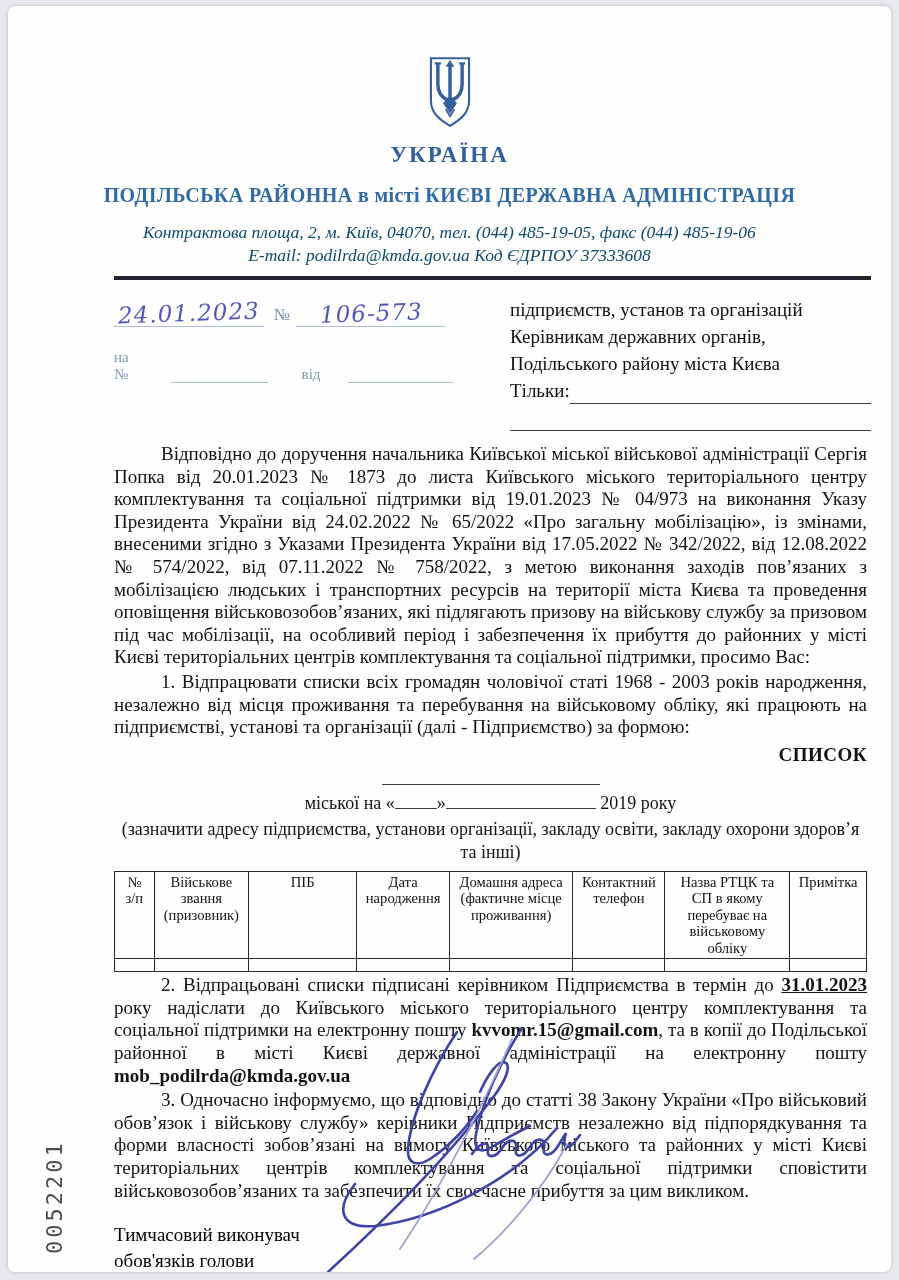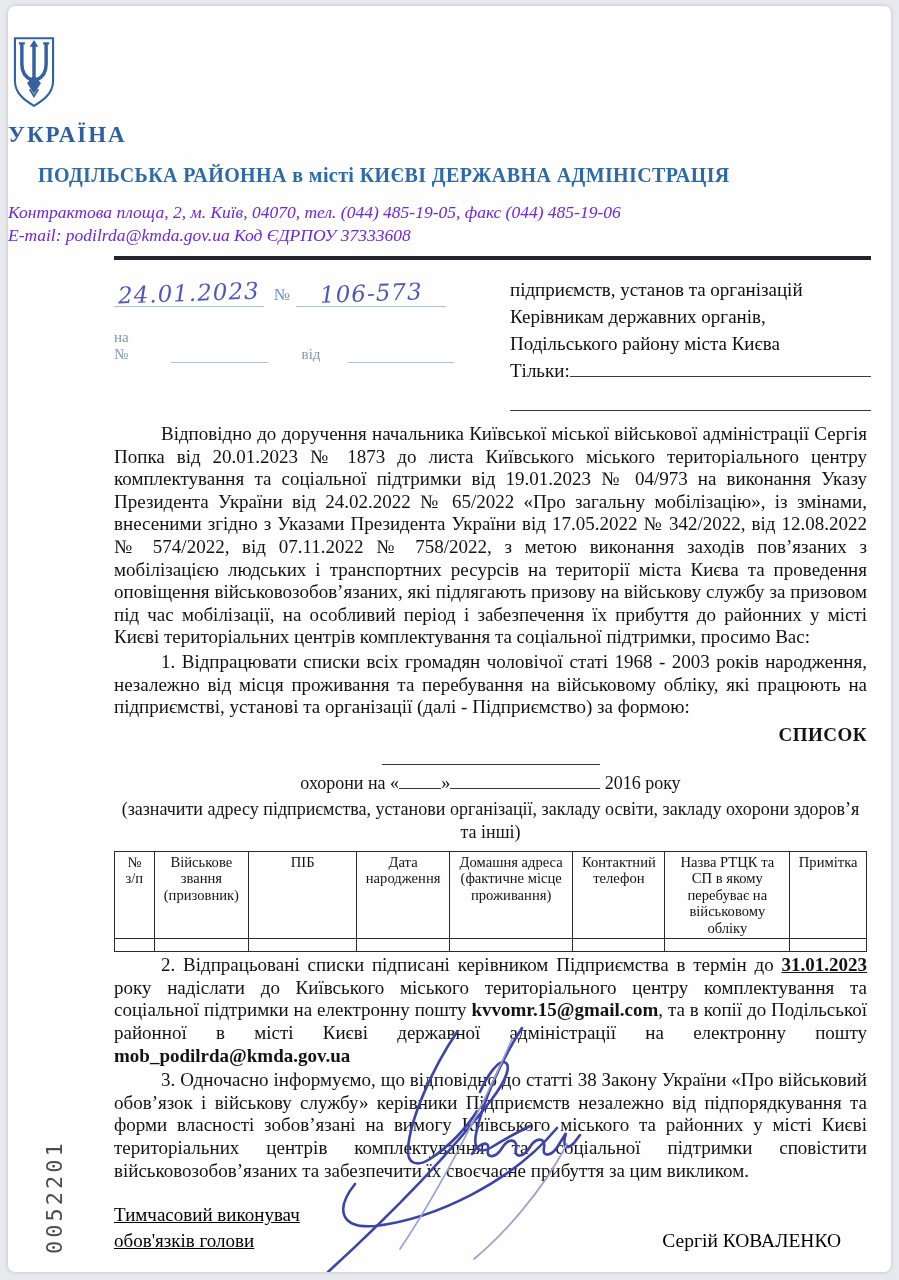--- a/index.html
+++ b/index.html
@@ -10,68 +10,68 @@
     position:relative;
     overflow:hidden;
   }
   .page {
     position:absolute; left:8px; top:6px; width:883px; height:1266px;
     background:#fefefe; border-radius:7px;
     box-shadow:0 0 4px rgba(0,0,0,.18);
     overflow:hidden;
   }
   
-  .hdr { text-align:left; padding-top:22px; }
+  .hdr { text-align:center; padding-top:42px; }
   .emblem { display:inline-block; }
   .country {
     margin-top:2px; font-size:23px; font-weight:bold; letter-spacing:2px;
     color:#2f5f9f;
   }
   .org-title {
     margin-top:16px; font-size:20px; font-weight:bold; letter-spacing:.4px;
     color:#2d6aa6; padding:0 30px;
   }
-  .contact { margin-top:14px; font-style:italic; color:#6d28d9; font-size:17.5px; line-height:23px; }
+  .contact { margin-top:14px; font-style:italic; color:#0c4a6e; font-size:17.5px; line-height:23px; }
   .divider { height:4px; background:#23252e; margin:9px 20px 0 106px; }
   
   .refrow { display:flex; margin:16px 20px 0 106px; }
   .ref-left { width:340px; position:relative; padding-top:4px; }
   .hand {
     font-family:"DejaVu Serif", serif; font-style:italic;
     color:#4f57b7; font-size:23px; letter-spacing:1px;
     transform:rotate(-2deg); display:inline-block;
   }
   .ref-line1 { display:flex; align-items:flex-end; }
   .u-blue { border-bottom:1.6px solid #a9c0dc; display:inline-block; }
   .no-sign { color:#6f8fb8; font-size:17px; margin:0 6px 2px 10px; }
   .ref-line2 { margin-top:22px; color:#7d97b5; font-size:15px; display:flex; align-items:flex-end;gap:20px; }
   .ref-line2 .u-blue { height:14px; }
   .ref-right { flex:1; padding-left:56px; font-size:19px; line-height:27px; color:#101010; }
-  .only-line { display:flex; }
+  .only-line { display:flex; align-items:flex-end; }
   .u-dark { border-bottom:1.4px solid #3a3a3a; display:inline-block; flex:1; height:20px; }
   .blank-row { height:27px; display:flex; align-items:flex-end; }
   
   .content { padding:10px 24px 0 106px; color:#131313; }
   .para {
     font-size:19px; line-height:22.6px; text-align:justify;
     text-indent:47px; margin-top:2px;
   }
   .center-line { text-align:center; font-size:19px; line-height:23px; }
   .list-title { font-weight:bold; margin-top:4px; letter-spacing:.5px;text-align:right; }
   .inline-blank { display:inline-block; border-bottom:1.4px solid #3a3a3a; vertical-align:baseline; }
   .as-of { font-size:18px; margin-top:2px; }
   .note { font-size:18px; margin-top:3px; }
   
   table { width:100%; border-collapse:collapse; margin-top:7px; }
   th, td { border:1.4px solid #2b2b2b; }
   th { font-weight:normal; font-size:14.6px; line-height:16.5px; text-align:center; padding:2px 8px; vertical-align:top; }
   td { height:13px; }
   
   .sigblock { display:flex; margin:20px 24px 0 106px; position:relative; }
-  .sig-pos { font-size:19px; line-height:26px;text-decoration:underline; }
+  .sig-pos { font-size:19px; line-height:26px; }
   .sig-name { margin-left:auto; font-size:19.5px; padding-top:28px; padding-right:26px; }
   .executor { margin:18px 24px 0 106px; font-size:14.5px; }
   .signature-svg { position:absolute; left:312px; top:1008px; pointer-events:none; }
   
   .stamp {
     position:absolute; left:34px; top:1248px;
     transform:rotate(-90deg); transform-origin:0 0;
     font-family:"DejaVu Sans Mono", monospace;
     font-size:22px; letter-spacing:3px; color:#4c4c50;
   }
@@ -132,22 +132,22 @@
 
   <div class="content">
     <p class="para">Відповідно до доручення начальника Київської міської військової адміністрації Сергія Попка від 20.01.2023 № 1873 до листа Київського міського територіального центру комплектування та соціальної підтримки від 19.01.2023 № 04/973 на виконання Указу Президента України від 24.02.2022 № 65/2022 «Про загальну мобілізацію», із змінами, внесеними згідно з Указами Президента України від 17.05.2022 № 342/2022, від 12.08.2022 № 574/2022, від 07.11.2022 № 758/2022, з метою виконання заходів пов’язаних з мобілізацією людських і транспортних ресурсів на території міста Києва та проведення оповіщення військовозобов’язаних, які підлягають призову на військову службу за призовом під час мобілізації, на особливий період і забезпечення їх прибуття до районних у місті Києві територіальних центрів комплектування та соціальної підтримки, просимо Вас:</p>
     <p class="para">1. Відпрацювати списки всіх громадян чоловічої статі 1968 - 2003 років народження, незалежно від місця проживання та перебування на військовому обліку, які працюють на підприємстві, установі та організації (далі - Підприємство) за формою:</p>
 
     <div class="center-line list-title">СПИСОК</div>
     <div class="center-line">
       <span class="inline-blank" style="width:218px; height:19px;"></span>
     </div>
     <div class="center-line as-of">
-      <span>охорони на «</span><span class="inline-blank" style="width:42px; height:17px;"></span><span>»</span><span class="inline-blank" style="width:150px; height:17px;"></span>
-      <span>2016 року</span>
+      <span>міської на «</span><span class="inline-blank" style="width:42px; height:17px;"></span><span>»</span><span class="inline-blank" style="width:150px; height:17px;"></span>
+      <span>2019 року</span>
     </div>
     <div class="center-line note">(зазначити адресу підприємства, установи організації, закладу освіти, закладу охорони здоров’я та інші)</div>
 
     <table>
       <colgroup>
         <col style="width:5.2%">
           <col style="width:12.4%">
           <col style="width:14.2%">
           <col style="width:10.2%">
         <col style="width:16.2%">
@@ -186,21 +186,20 @@
       <span style="font-weight:bold;">mob_podilrda@kmda.gov.ua</span></p>
 
     <p class="para">3. Одночасно інформуємо, що відповідно до статті 38 Закону України «Про військовий обов’язок і військову службу» керівники Підприємств незалежно від підпорядкування та форми власності зобов’язані на вимогу Київського міського та районних у місті Києві територіальних центрів комплектування та соціальної підтримки сповістити військовозобов’язаних та забезпечити їх своєчасне прибуття за цим викликом.</p>
   </div>
 
   <div class="sigblock">
     <div class="sig-pos">
       <div>Тимчасовий виконувач</div>
       <div>обов'язків голови</div>
     </div>
-    <div class="sig-name">Сергій КОВАЛЕНКО</div>
   </div>
   <div class="executor">Володимир Левченко 485 19 14</div>
 
   <svg class="signature-svg" width="310" height="262" viewBox="0 0 310 262">
     <g fill="none" stroke="#3d44a5" stroke-width="2.6" stroke-linecap="round">
       <path d="M137,18 C112,55 90,105 88,135 C87,150 97,153 110,145 C130,132 148,112 157,97"></path>
       <path d="M202,14 C180,48 162,90 156,120 C153,136 160,140 172,133 C188,123 202,116 210,112"></path>
       <path d="M152,140 C160,128 170,126 168,136 C166,145 176,144 182,134 C188,124 198,124 196,135 C194,145 204,143 210,133 C216,123 226,123 224,134 C222,144 232,142 238,132 L246,119 C242,132 246,137 254,129 L260,121"></path>
       <path d="M8,258 C55,215 122,150 172,85 C187,65 192,50 184,48 C178,47 168,60 160,78"></path>
       <path d="M35,170 C15,195 20,215 55,212 C115,205 192,168 237,114"></path>

